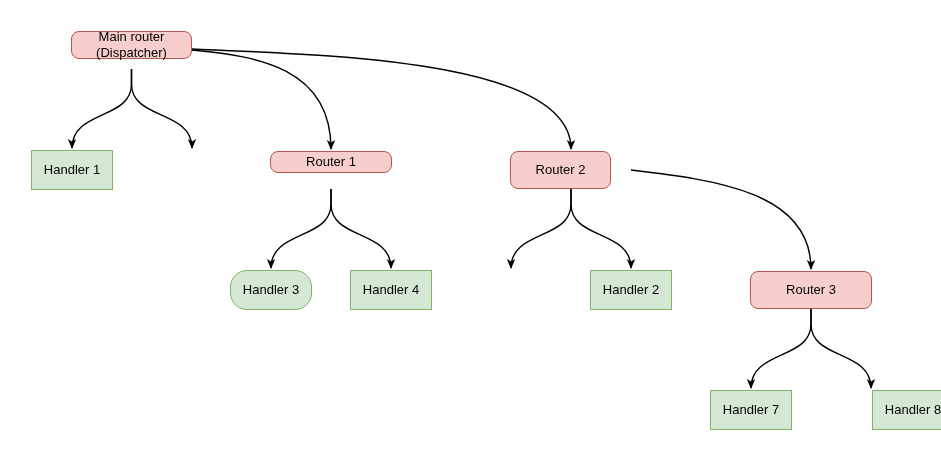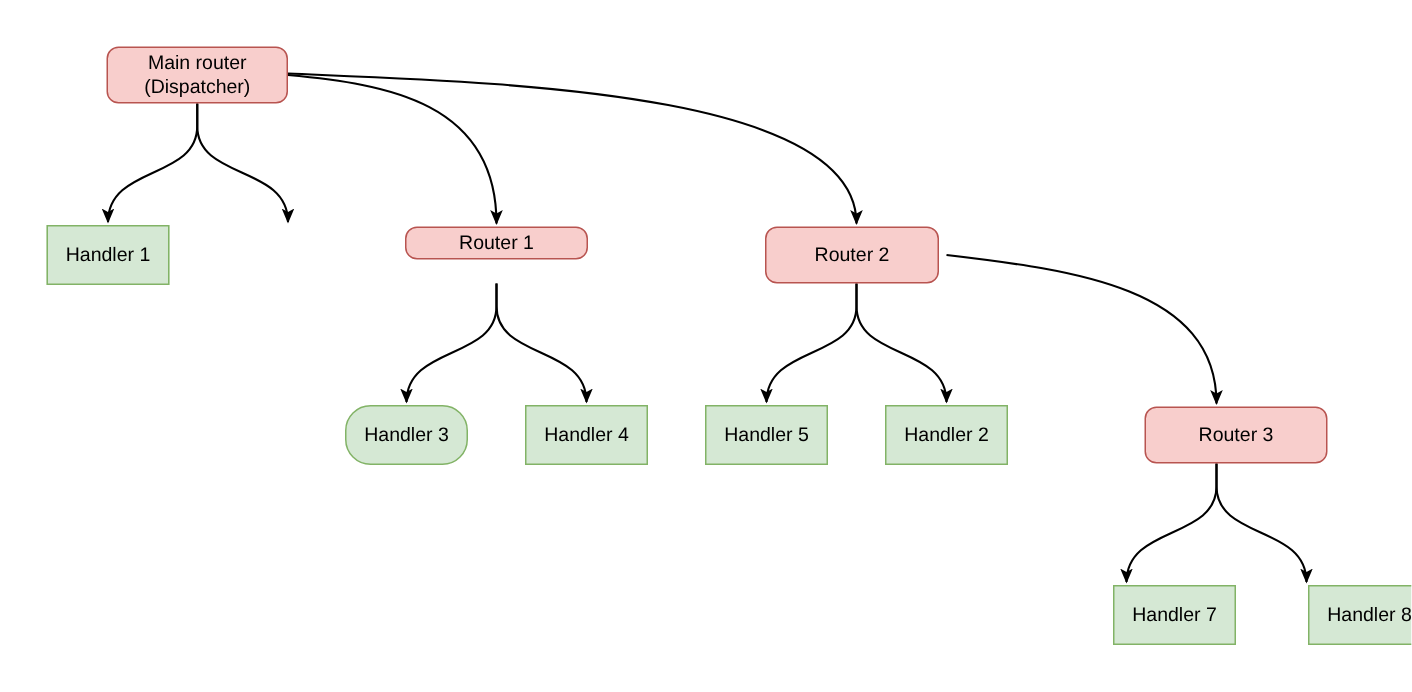--- a/index.html
+++ b/index.html
@@ -73,59 +73,56 @@
     <path class="edge" d="M 192,49 C 330,55 571,60 571,149" marker-end="url(#arrowhead)"></path>
     <path class="edge" d="M 331,189 L 331,204 C 331,240 271,230 271,268" marker-end="url(#arrowhead)"></path>
     <path class="edge" d="M 331,189 L 331,204 C 331,240 391,230 391,268" marker-end="url(#arrowhead)"></path>
     <path class="edge" d="M 571,189 L 571,204 C 571,240 511,230 511,268" marker-end="url(#arrowhead)"></path>
     <path class="edge" d="M 571,189 L 571,204 C 571,240 631,230 631,268" marker-end="url(#arrowhead)"></path>
     <path class="edge" d="M 631,170 C 716,180 811,192 811,269" marker-end="url(#arrowhead)"></path>
     <path class="edge" d="M 811,309 L 811,324 C 811,360 751,350 751,388" marker-end="url(#arrowhead)"></path>
     <path class="edge" d="M 811,309 L 811,324 C 811,360 871,350 871,388" marker-end="url(#arrowhead)"></path>
   </svg>
 
-  <div class="node router" style="left:71px; top:31px; width:121px; height:38px;text-align:center;">
+  <div class="node router" style="left:71px; top:31px; width:121px; height:28px;text-align:center;">
     <span class="label">Main router
 (Dispatcher)</span>
   </div>
 
   <div class="node handler" style="left:31px; top:150px; width:82px; height:40px;">
     <span class="label">Handler 1</span>
   </div>
 
 
   <div class="node router" style="left:270px; top:151px; width:122px; height:22px;">
     <span class="label">Router 1</span>
   </div>
 
-  <div class="node router" style="left:510px; top:151px; width:116px; height:38px;">
+  <div class="node router" style="left:510px; top:151px; width:101px; height:38px;">
     <span class="label">Router 2</span>
   </div>
 
   <div class="node handler" style="left:230px; top:270px; width:82px; height:40px;border-radius:17px;">
     <span class="label">Handler 3</span>
   </div>
 
   <div class="node handler" style="left:350px; top:270px; width:82px; height:40px;">
     <span class="label">Handler 4</span>
   </div>
 
-  <div class="node handler" style="left:470px; top:270px; width:82px; height:40px;">
-    <span class="label">Handler 5</span>
-  </div>
 
   <div class="node handler" style="left:590px; top:270px; width:82px; height:40px;">
     <span class="label">Handler 2</span>
   </div>
 
-  <div class="node router" style="left:750px; top:271px; width:122px; height:38px;margin-left:13px;">
+  <div class="node router" style="left:750px; top:271px; width:122px; height:38px;">
     <span class="label">Router 3</span>
   </div>
 
-  <div class="node handler" style="left:710px; top:390px; width:82px; height:40px;margin-left:32px;">
+  <div class="node handler" style="left:710px; top:390px; width:82px; height:40px;">
     <span class="label">Handler 7</span>
   </div>
 
   <div class="node handler" style="left:872px; top:390px; width:82px; height:40px;">
     <span class="label">Handler 8</span>
   </div>
 
 </div>
 
 </body></html>

